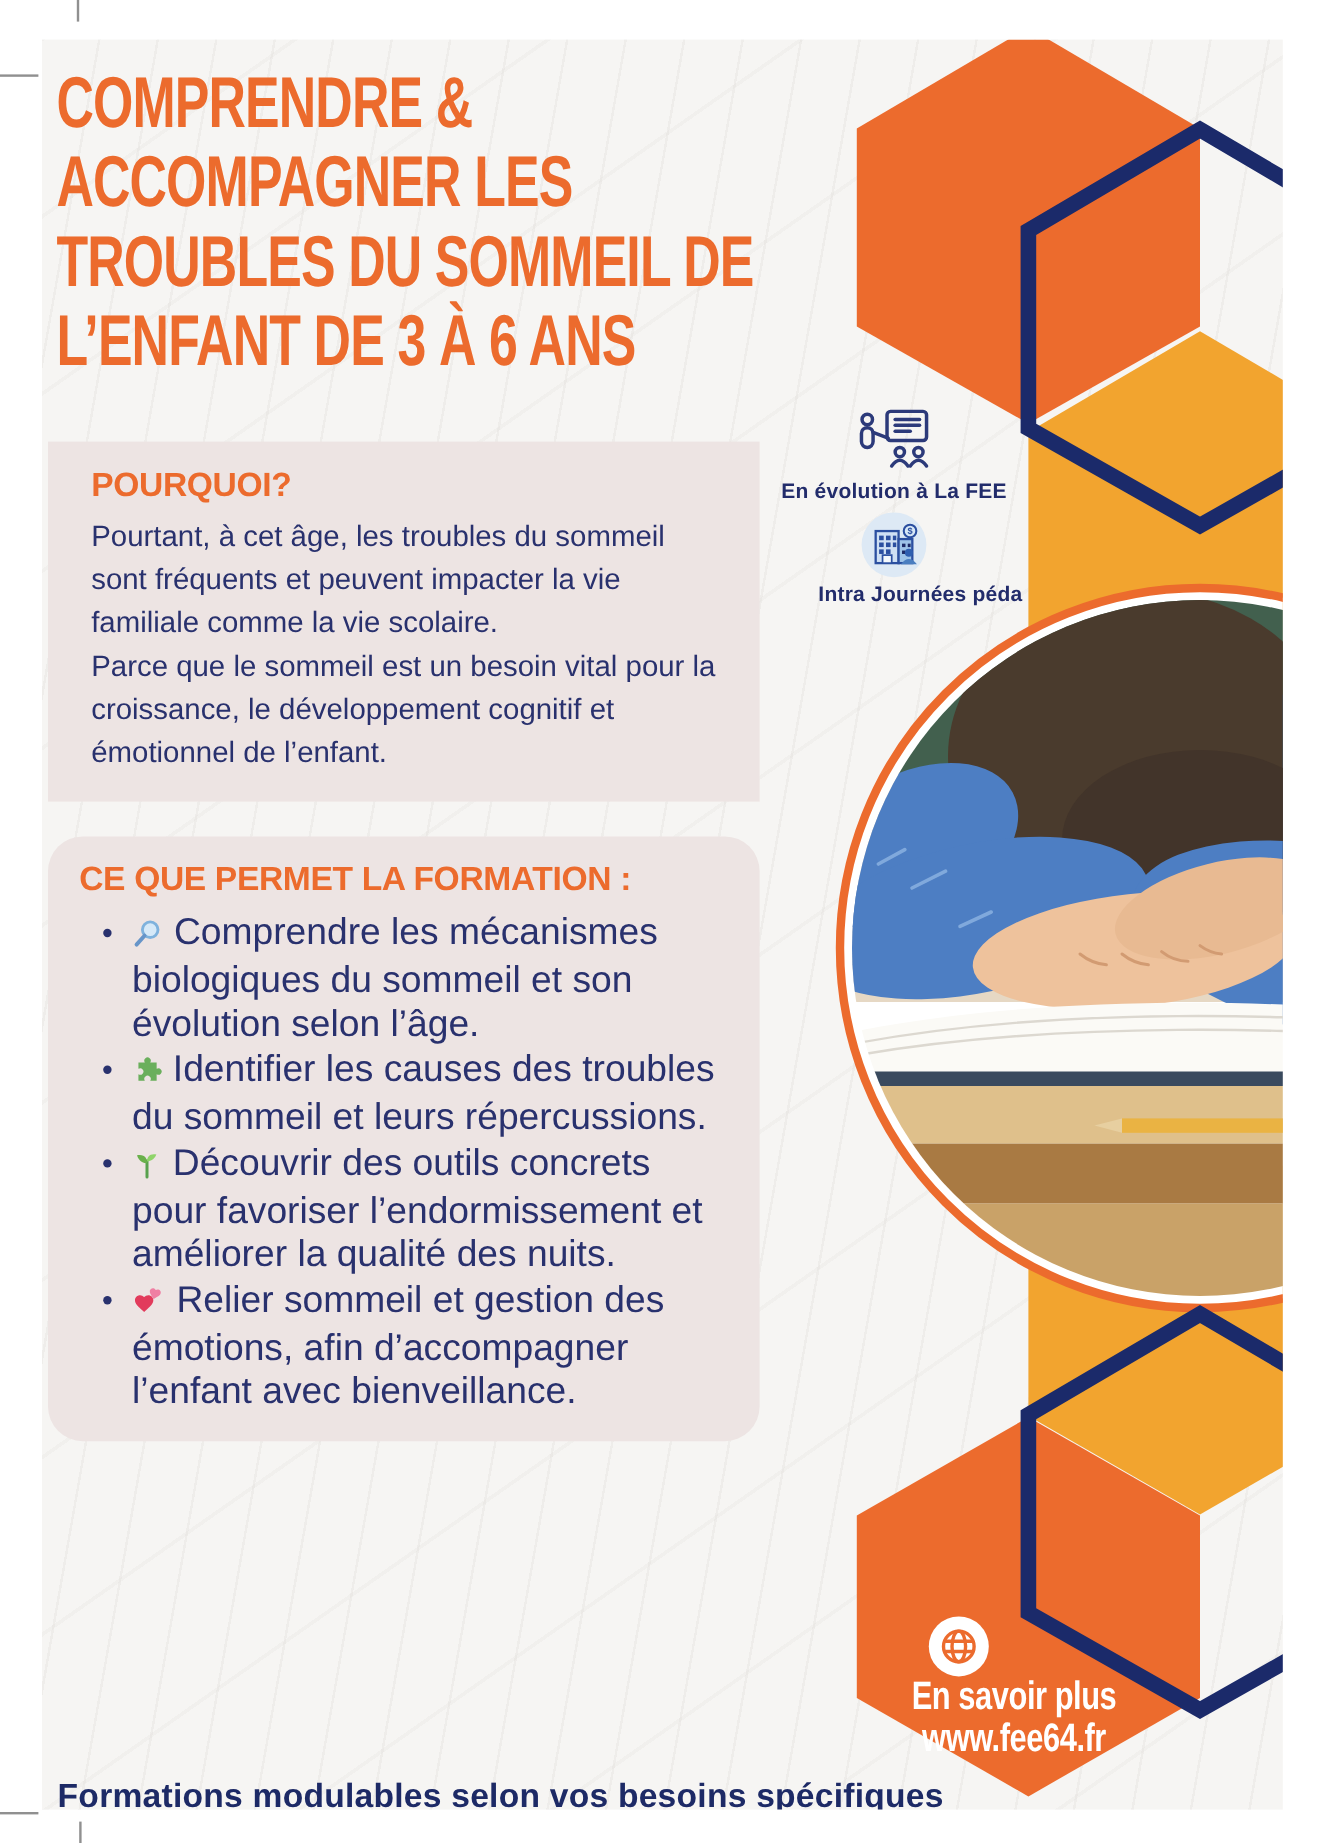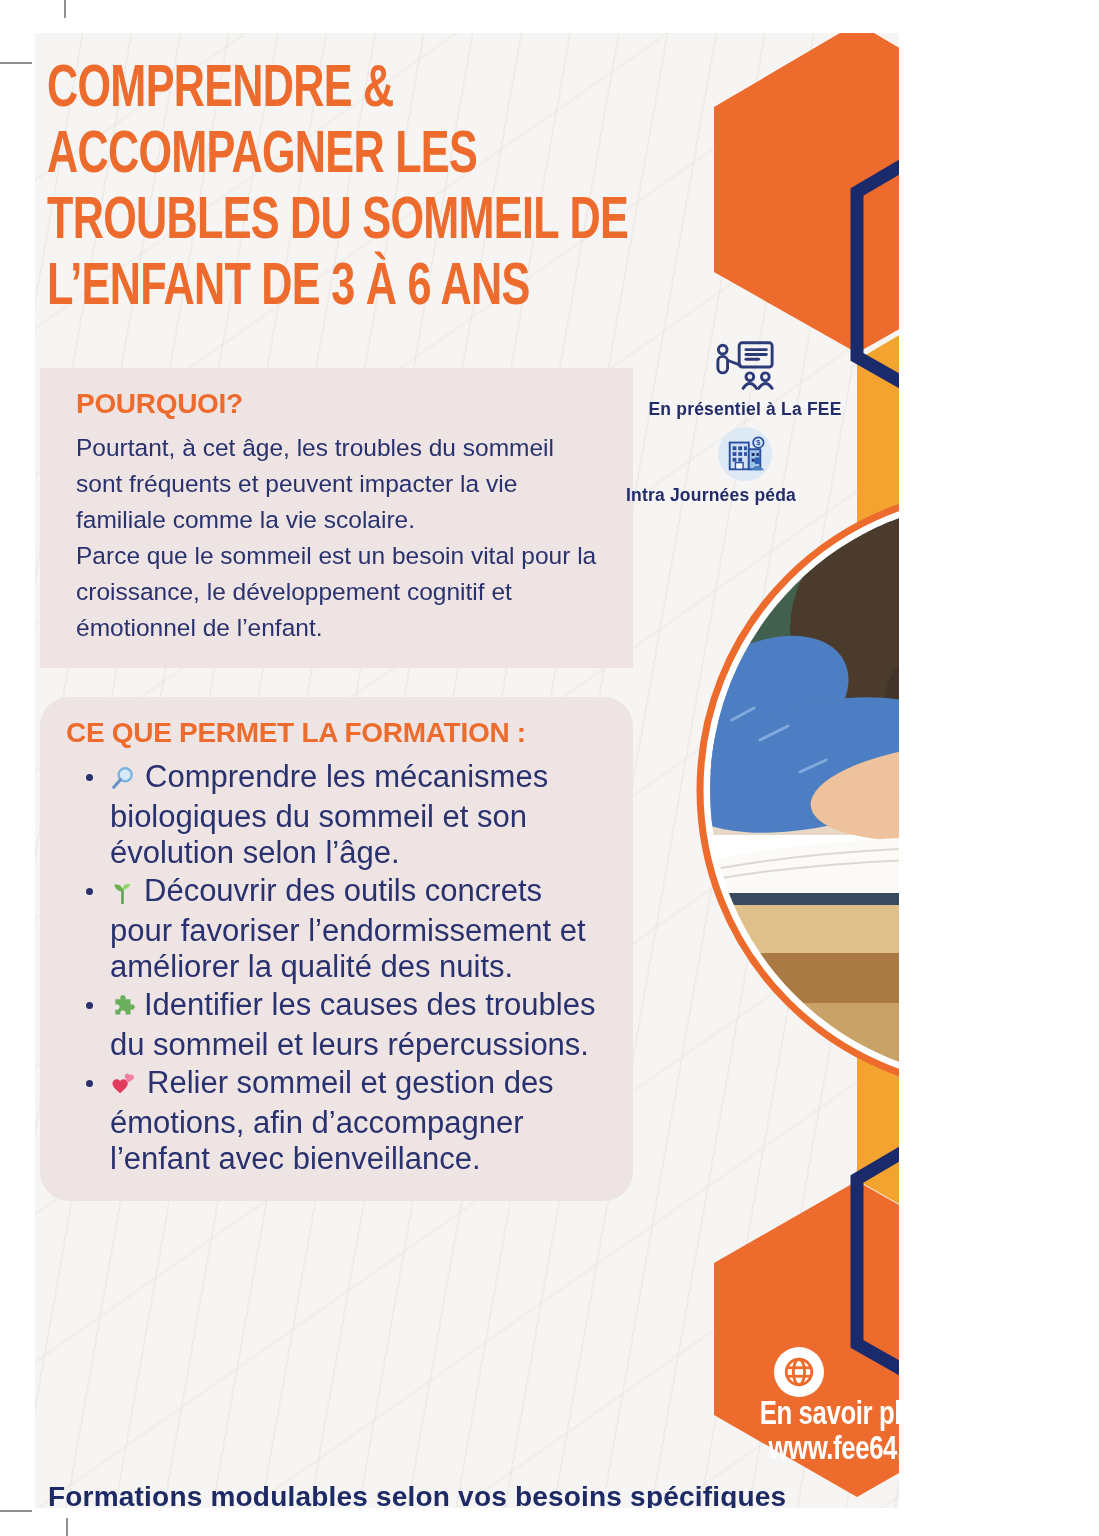--- a/index.html
+++ b/index.html
@@ -1,21 +1,21 @@
 <!DOCTYPE html>
 <html style="--orange: #ec6b2d; --yellow: #f2a42f; --navy: #1b2a6a; --text-navy: #29316e; --box-bg: #ede4e3; --icon-blue: #2b4fa0; --icon-circle: #dde9f5;"><head>
 <meta charset="utf-8">
 <style>
   :root{
     --orange:#ec6b2d; --yellow:#f2a42f; --navy:#1b2a6a; --text-navy:#29316e;
     --box-bg:#ede4e3; --icon-blue:#2b4fa0; --icon-circle:#dde9f5;
   }
   html,body{margin:0;padding:0;background:#ffffff;}
   body{font-family:"Liberation Sans", sans-serif;}
-  .canvas{position:relative;width:899px;height:1536px;background:#ffffff;overflow:hidden;}
+  .canvas{position:relative;width:1069px;height:1536px;background:#ffffff;overflow:hidden;}
   .flyer{
     position:absolute;left:35px;top:33px;width:1055px;height:1475px;overflow:hidden;
     background-color:#f6f5f3;
     background-image:
       repeating-linear-gradient(100deg, rgba(255,255,255,0) 0 46px, rgba(221,218,214,.30) 46px 48px),
       repeating-linear-gradient(-35deg, rgba(255,255,255,0) 0 118px, rgba(228,226,222,.28) 118px 121px);
   }
   .gfx{position:absolute;left:0;top:0;width:1055px;height:1475px;}
   .fill-orange{fill:var(--orange);}
   .fill-yellow{fill:var(--yellow);}
@@ -176,33 +176,33 @@
         <li>
           <span class="bullet-ic">
             <svg width="26" height="26" viewBox="0 0 24 24">
               <circle cx="14" cy="9" r="6" fill="#d6e9f8" stroke="#7fb2dd" stroke-width="2.2"></circle>
               <line x1="9.6" y1="13.6" x2="3.5" y2="20.5" stroke="#6795c9" stroke-width="3" stroke-linecap="round"></line>
             </svg>
           </span><span>Comprendre les mécanismes biologiques du sommeil et son évolution selon l’âge.</span>
         </li>
         <li>
           <span class="bullet-ic">
+            <svg width="25" height="25" viewBox="0 0 28 28">
+              <path d="M6,6 h6 a3,3 0 1 1 5,0 h6 v6 a3,3 0 1 1 0,5 v6 h-6 a3,3 0 1 0 -5,0 h-6 v-6 a3,3 0 1 0 0,-5 z" fill="#6aaf5c"></path>
+            </svg>
+          </span><span>Identifier les causes des troubles du sommeil et leurs répercussions.</span>
+        </li>
+        <li>
+          <span class="bullet-ic">
             <svg width="25" height="25" viewBox="0 0 24 24">
               <path d="M12,22 C12,15 12,12 12,9" stroke="#58a14e" stroke-width="2.4" fill="none" stroke-linecap="round"></path>
               <path d="M12,11 C5.5,11 4,4.5 4,4.5 C10.5,3.5 12,7 12,11 Z" fill="#6ab04c"></path>
               <path d="M12,9.5 C17.5,9.5 19.5,4 19.5,4 C14,3 12,6 12,9.5 Z" fill="#8fd46a"></path>
             </svg>
           </span><span>Découvrir des outils concrets pour favoriser l’endormissement et améliorer la qualité des nuits.</span>
-        </li>
-        <li>
-          <span class="bullet-ic">
-            <svg width="25" height="25" viewBox="0 0 28 28">
-              <path d="M6,6 h6 a3,3 0 1 1 5,0 h6 v6 a3,3 0 1 1 0,5 v6 h-6 a3,3 0 1 0 -5,0 h-6 v-6 a3,3 0 1 0 0,-5 z" fill="#6aaf5c"></path>
-            </svg>
-          </span><span>Identifier les causes des troubles du sommeil et leurs répercussions.</span>
         </li>
         <li>
           <span class="bullet-ic">
             <svg width="28" height="25" viewBox="0 0 30 26">
               <g transform="translate(1,5) scale(0.82)">
                 <path d="M12 21.35l-1.45-1.32C5.4 15.36 2 12.28 2 8.5 2 5.42 4.42 3 7.5 3c1.74 0 3.41.81 4.5 2.09C13.09 3.81 14.76 3 16.5 3 19.58 3 22 5.42 22 8.5c0 3.78-3.4 6.86-8.55 11.54L12 21.35z" fill="#e23b5c"></path>
               </g>
               <g transform="translate(16,-1) scale(0.5) rotate(14)">
                 <path d="M12 21.35l-1.45-1.32C5.4 15.36 2 12.28 2 8.5 2 5.42 4.42 3 7.5 3c1.74 0 3.41.81 4.5 2.09C13.09 3.81 14.76 3 16.5 3 19.58 3 22 5.42 22 8.5c0 3.78-3.4 6.86-8.55 11.54L12 21.35z" fill="#ef7fa3"></path>
               </g>
@@ -220,21 +220,21 @@
         <line x1="33" y1="19" x2="46" y2="19"></line>
         <circle cx="9" cy="9" r="4.5"></circle>
         <rect x="4" y="16" width="10" height="17" rx="5"></rect>
         <line x1="14" y1="20" x2="27" y2="25"></line>
         <circle cx="37" cy="37" r="4"></circle>
         <path d="M30,49 q7,-10 14,0"></path>
         <circle cx="53" cy="37" r="4"></circle>
         <path d="M46,49 q7,-10 14,0"></path>
       </svg>
     </div>
-    <div class="mode-label" style="left:570px;top:366px">En présentiel à La FEE</div>
+    <div class="mode-label" style="left:570px;top:366px">En évolution à La FEE</div>
 
     <div class="icon-circle-bg" style="left:683px;top:394px">
       <svg width="42" height="42" viewBox="0 0 44 44">
         <rect x="6" y="10" width="20" height="28" fill="#cfe0f4" stroke="#2b4fa0" stroke-width="2"></rect>
         <g fill="#2b4fa0">
           <rect x="9" y="14" width="4" height="4"></rect>
             <rect x="15" y="14" width="4" height="4"></rect>
             <rect x="21" y="14" width="3" height="4"></rect>
           <rect x="9" y="20" width="4" height="4"></rect>
             <rect x="15" y="20" width="4" height="4"></rect>
@@ -249,21 +249,21 @@
             <rect x="34" y="21" width="2.5" height="3"></rect>
           <rect x="29" y="27" width="3" height="3"></rect>
             <rect x="34" y="27" width="2.5" height="3"></rect>
         </g>
         <circle cx="36" cy="10" r="5.5" fill="#d6e7f7" stroke="#2b4fa0" stroke-width="1.8"></circle>
         <text x="36" y="13" font-size="8" font-weight="bold" fill="#2b4fa0" text-anchor="middle">$</text>
         <circle cx="35" cy="29" r="3.5" fill="#2f5fb0"></circle>
         <path d="M28,39 q7,-9 14,0 z" fill="#4a7ec0"></path>
       </svg>
     </div>
-    <div class="mode-label" style="left:536px;top:452px">Intra Journées péda</div>
+    <div class="mode-label" style="left:592px;top:452px">Intra Journées péda</div>
 
     <div class="cta-globe">
       <svg width="34" height="34" viewBox="0 0 24 24" fill="none" stroke="#ec6b2d" stroke-width="2">
         <circle cx="12" cy="12" r="9"></circle>
         <ellipse cx="12" cy="12" rx="4" ry="9"></ellipse>
         <line x1="4" y1="9" x2="20" y2="9"></line>
         <line x1="4" y1="15" x2="20" y2="15"></line>
       </svg>
     </div>
     <div class="cta-text">

